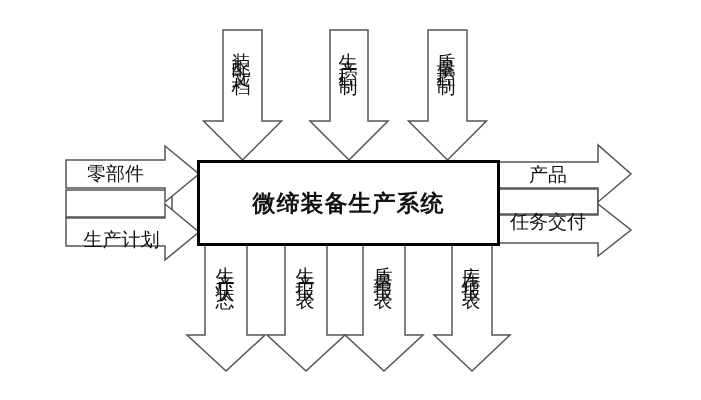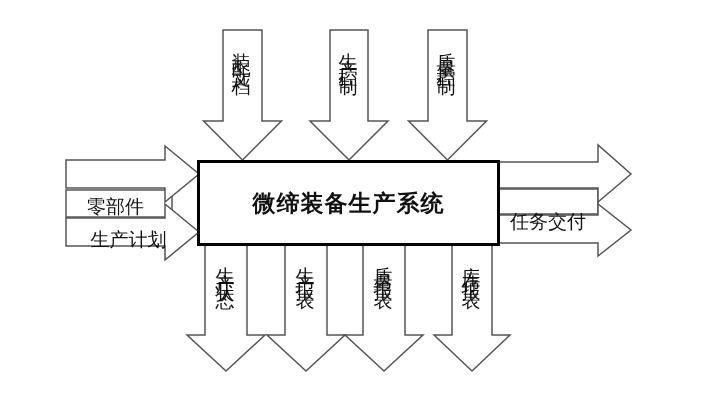--- a/index.html
+++ b/index.html
@@ -75,23 +75,24 @@
       <rect x="198.5" y="161.5" width="300" height="83" stroke-width="3" stroke="#000000"></rect>
     </g>
   </svg>
 
   <div class="label title" style="left:200px; top:163px; width:297px; height:80px;">微缔装备生产系统</div>
 
   <div class="vlabel" style="left:232px; top:37px;">装配文档</div>
   <div class="vlabel" style="left:339px; top:37px;">生产控制</div>
   <div class="vlabel" style="left:437px; top:37px;">质量控制</div>
 
-  <div class="label" style="left:66px; top:159px; width:99px; height:29px;margin-top:33px;">零部件</div>
-  <div class="label" style="left:79px; top:217px; width:99px; height:46px;">生产计划</div>
+  <div class="label" style="left:66px; top:159px; width:99px; height:29px;">零部件</div>
+  <div class="label" style="left:72px; top:217px; width:99px; height:46px;">生产计划</div>
 
+  <div class="label" style="left:498px; top:161px; width:100px; height:27px;">产品</div>
   <div class="label" style="left:498px; top:214px; width:100px; height:15px;">任务交付</div>
 
   <div class="vlabel" style="left:216px; top:251px;">生产状态</div>
   <div class="vlabel" style="left:296px; top:251px;">生产报表</div>
   <div class="vlabel" style="left:374px; top:251px;">质量报表</div>
   <div class="vlabel" style="left:462px; top:251px;">库存报表</div>
 
 </div>
 
 </body></html>

